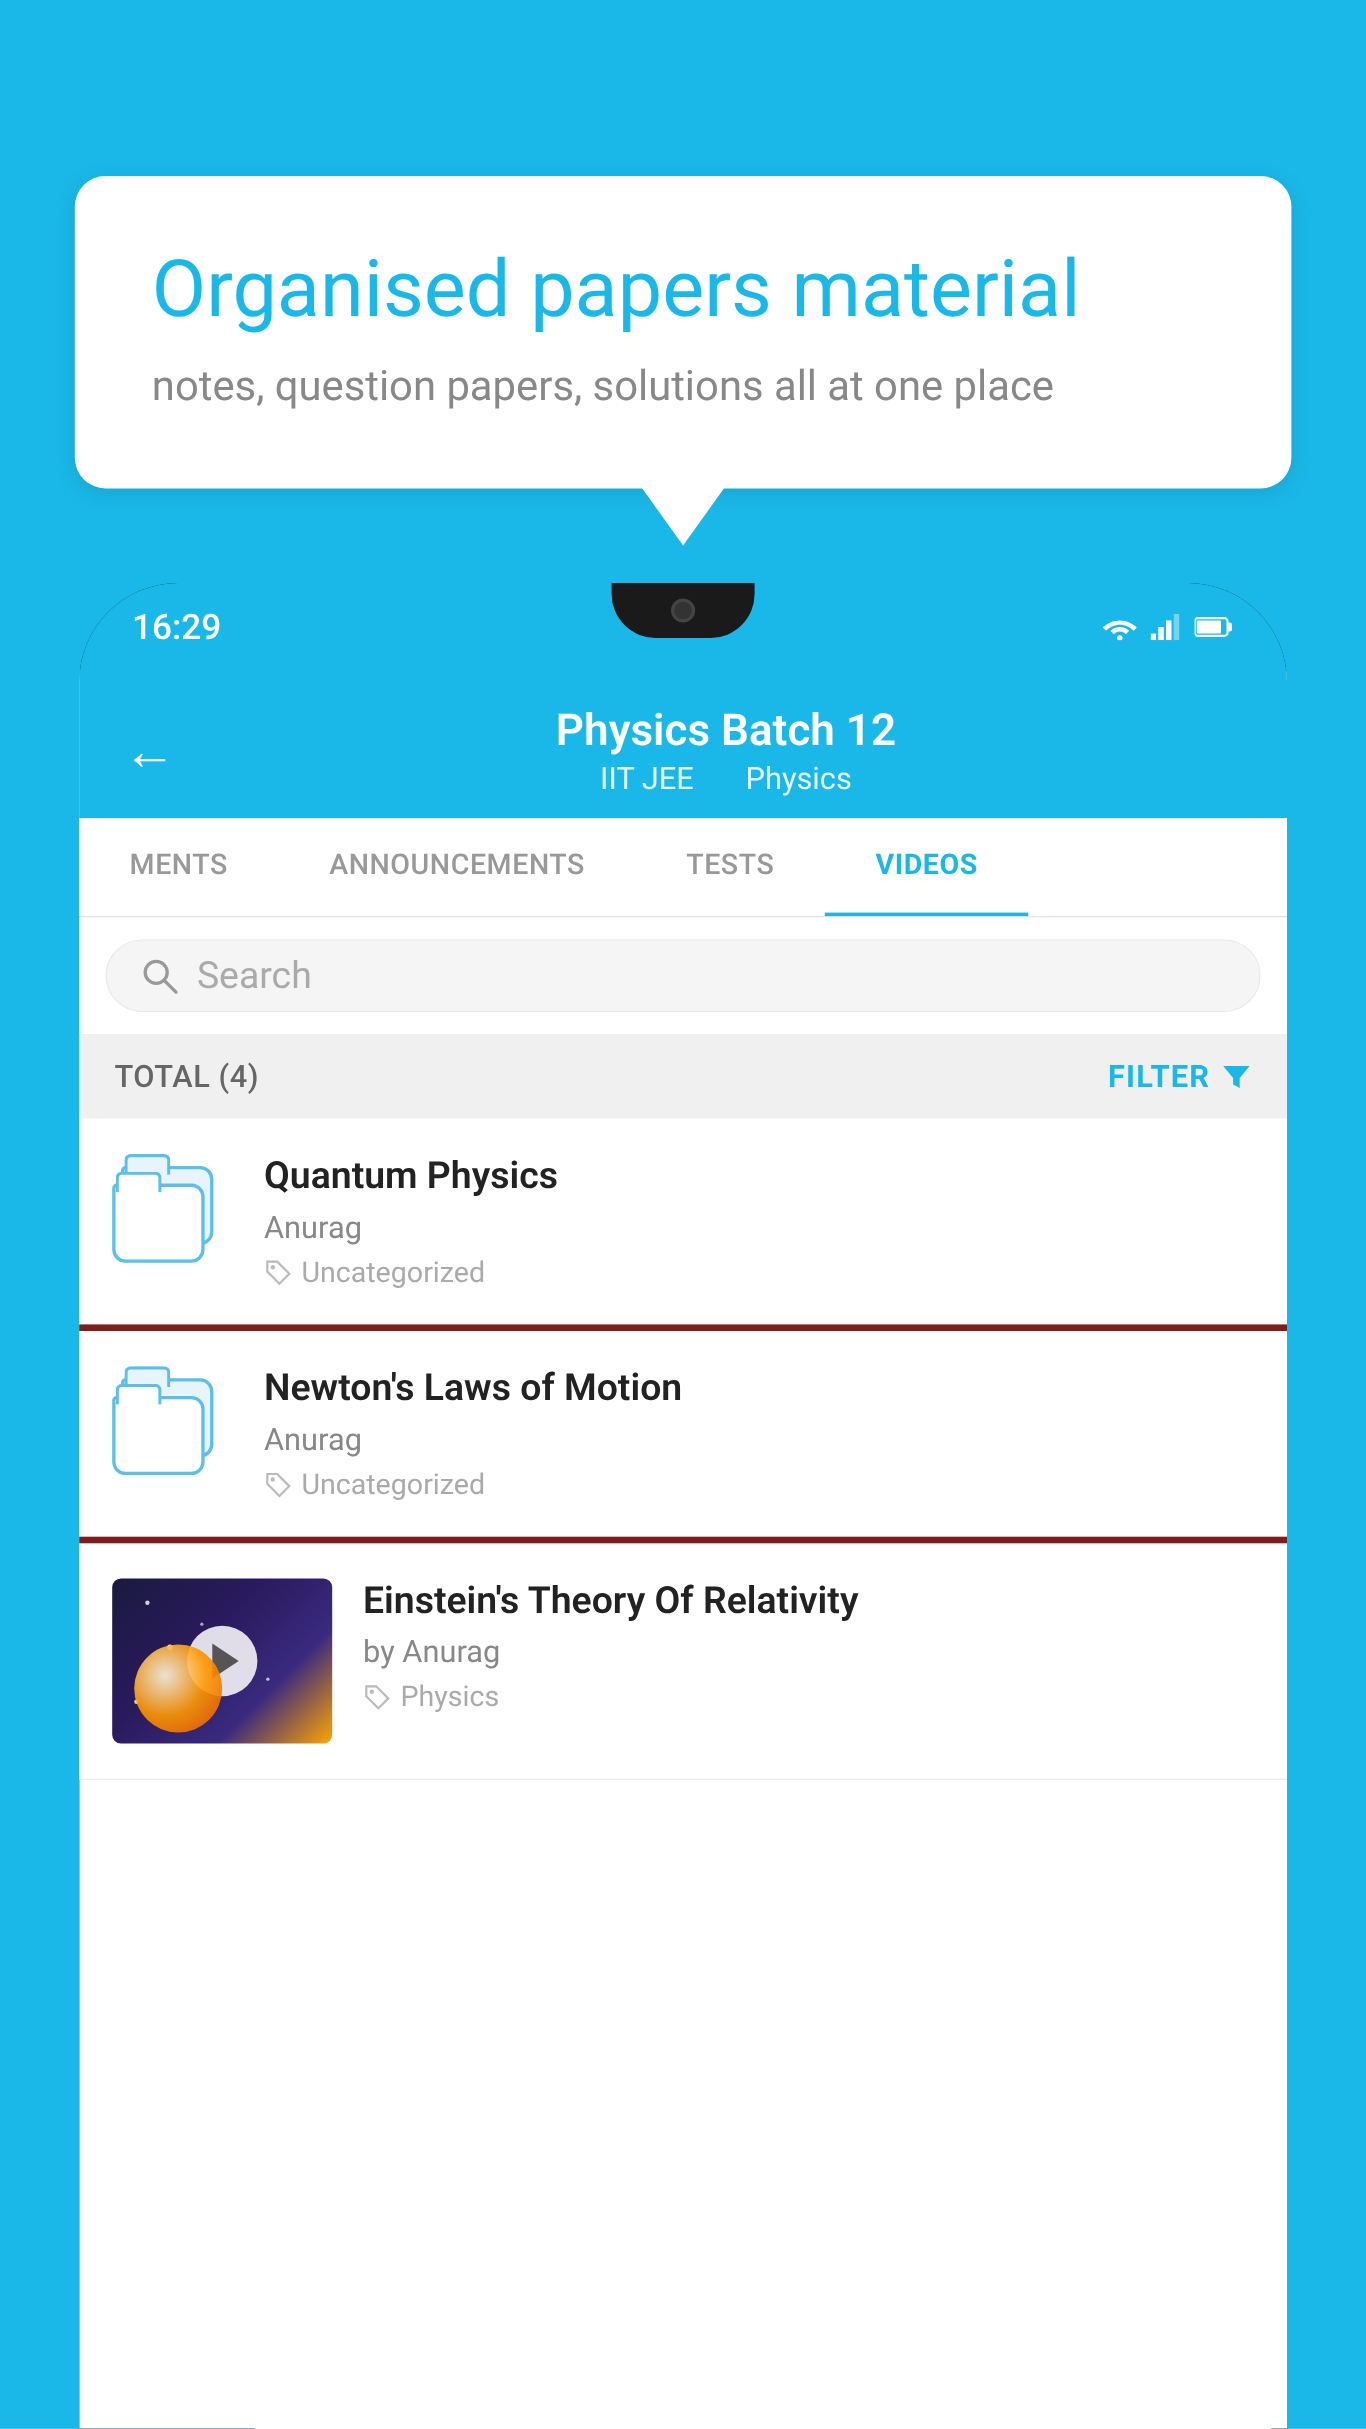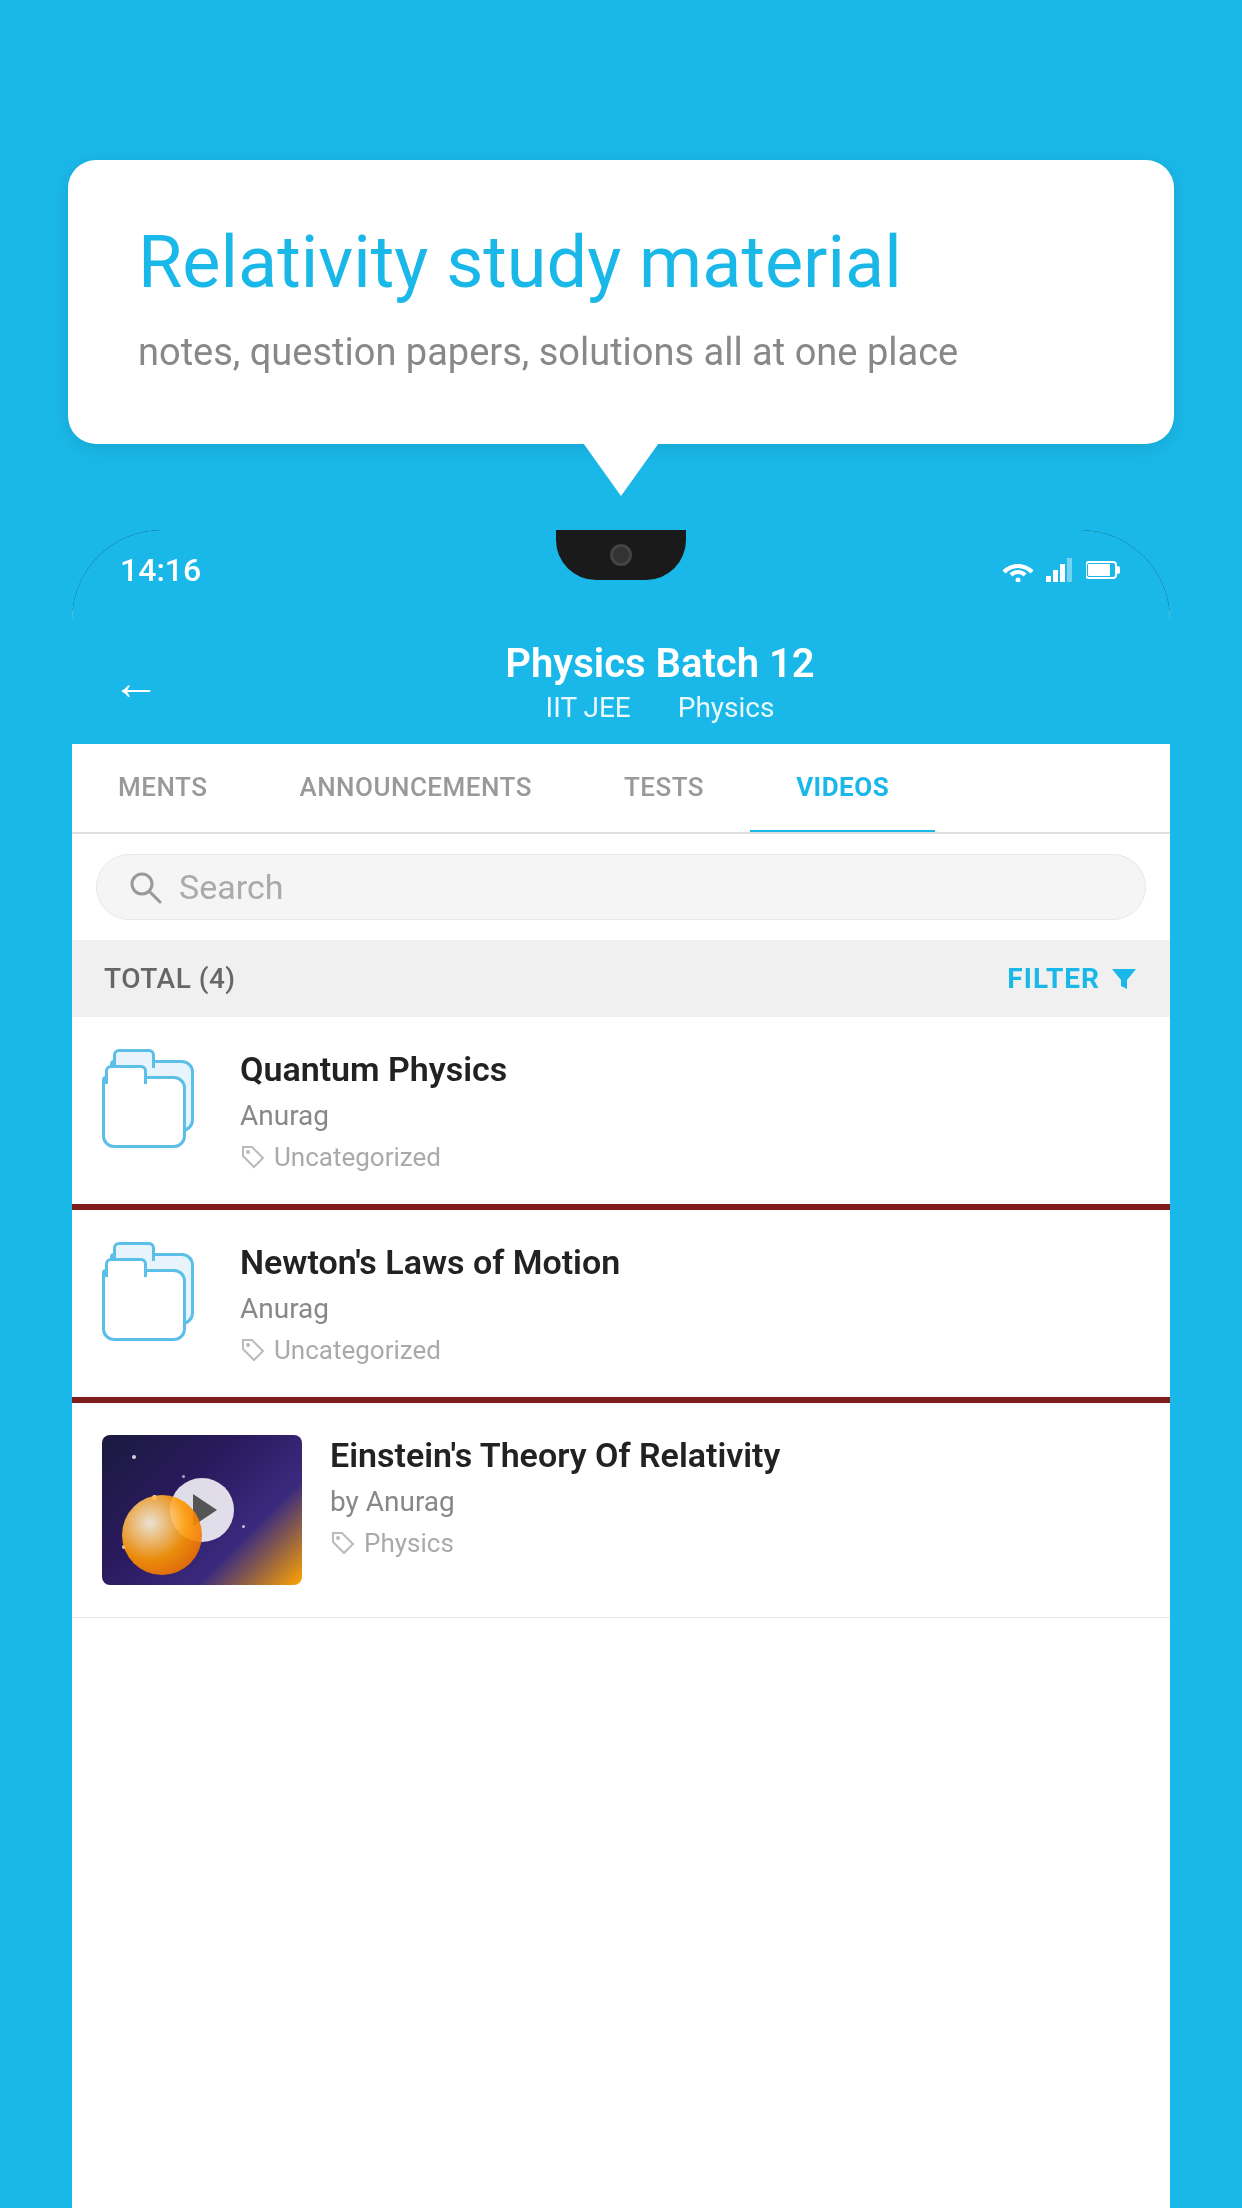--- a/index.html
+++ b/index.html
@@ -344,28 +344,28 @@
     .cosmos-dot {
       position: absolute;
       background: white;
       border-radius: 50%;
     }
   </style>
 </head>
 <body>
 
 <div class="speech-bubble">
-  <div class="bubble-title">Relativity study material</div>
+  <div class="bubble-title">Organised papers material</div>
   <div class="bubble-subtitle">notes, question papers, solutions all at one place</div>
 </div>
 
 <div class="phone-frame">
 
   <div class="phone-status-bar">
-    <div class="status-time">14:16</div>
+    <div class="status-time">16:29</div>
     <div class="notch">
       <div class="notch-camera"></div>
     </div>
     <div class="status-icons">
 
       <svg width="32" height="24" viewBox="0 0 32 24" fill="white">
         <path d="M16 6C10 6 4.5 8.5 0.5 12.5L3.5 15.5C6.7 12.3 11.1 10 16 10s9.3 2.3 12.5 5.5l3-3C27.5 8.5 22 6 16 6z"></path>
         <path d="M16 12c-3.3 0-6.3 1.3-8.5 3.5l3 3C12 16.8 13.9 16 16 16s4 .8 5.5 2.5l3-3C22.3 13.3 19.3 12 16 12z"></path>
         <circle cx="16" cy="22" r="2.5"></circle>
       </svg>

